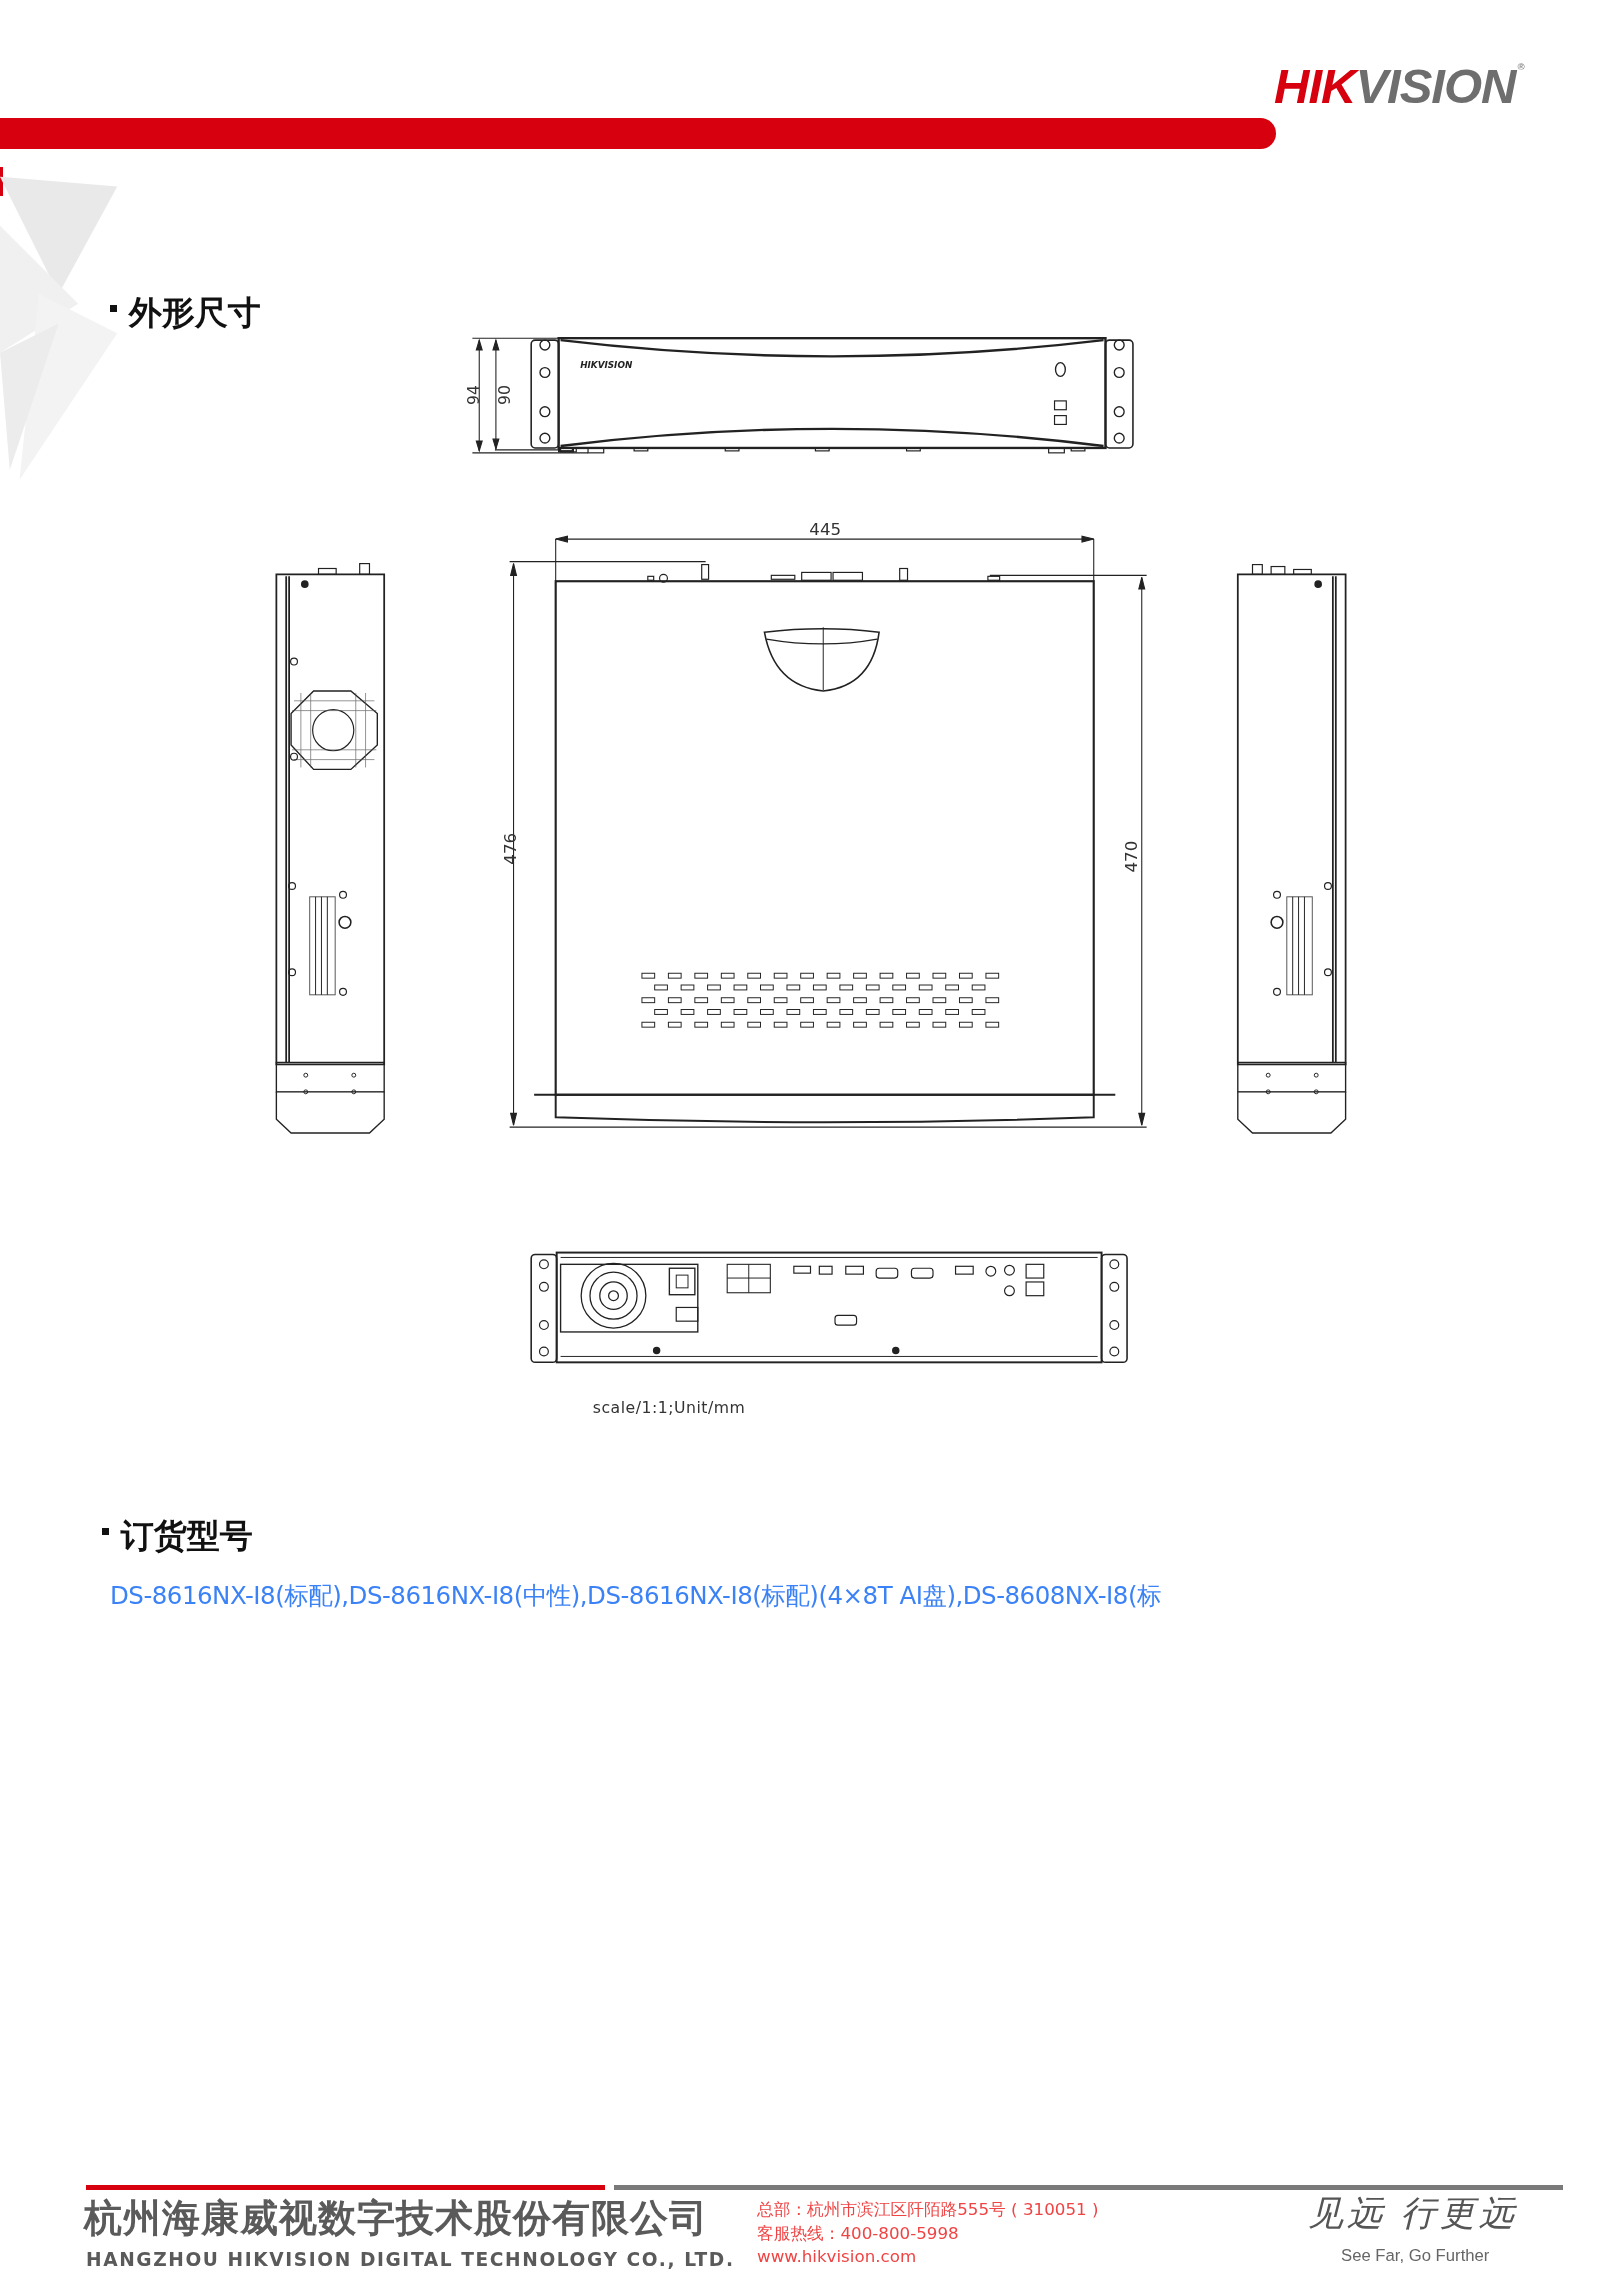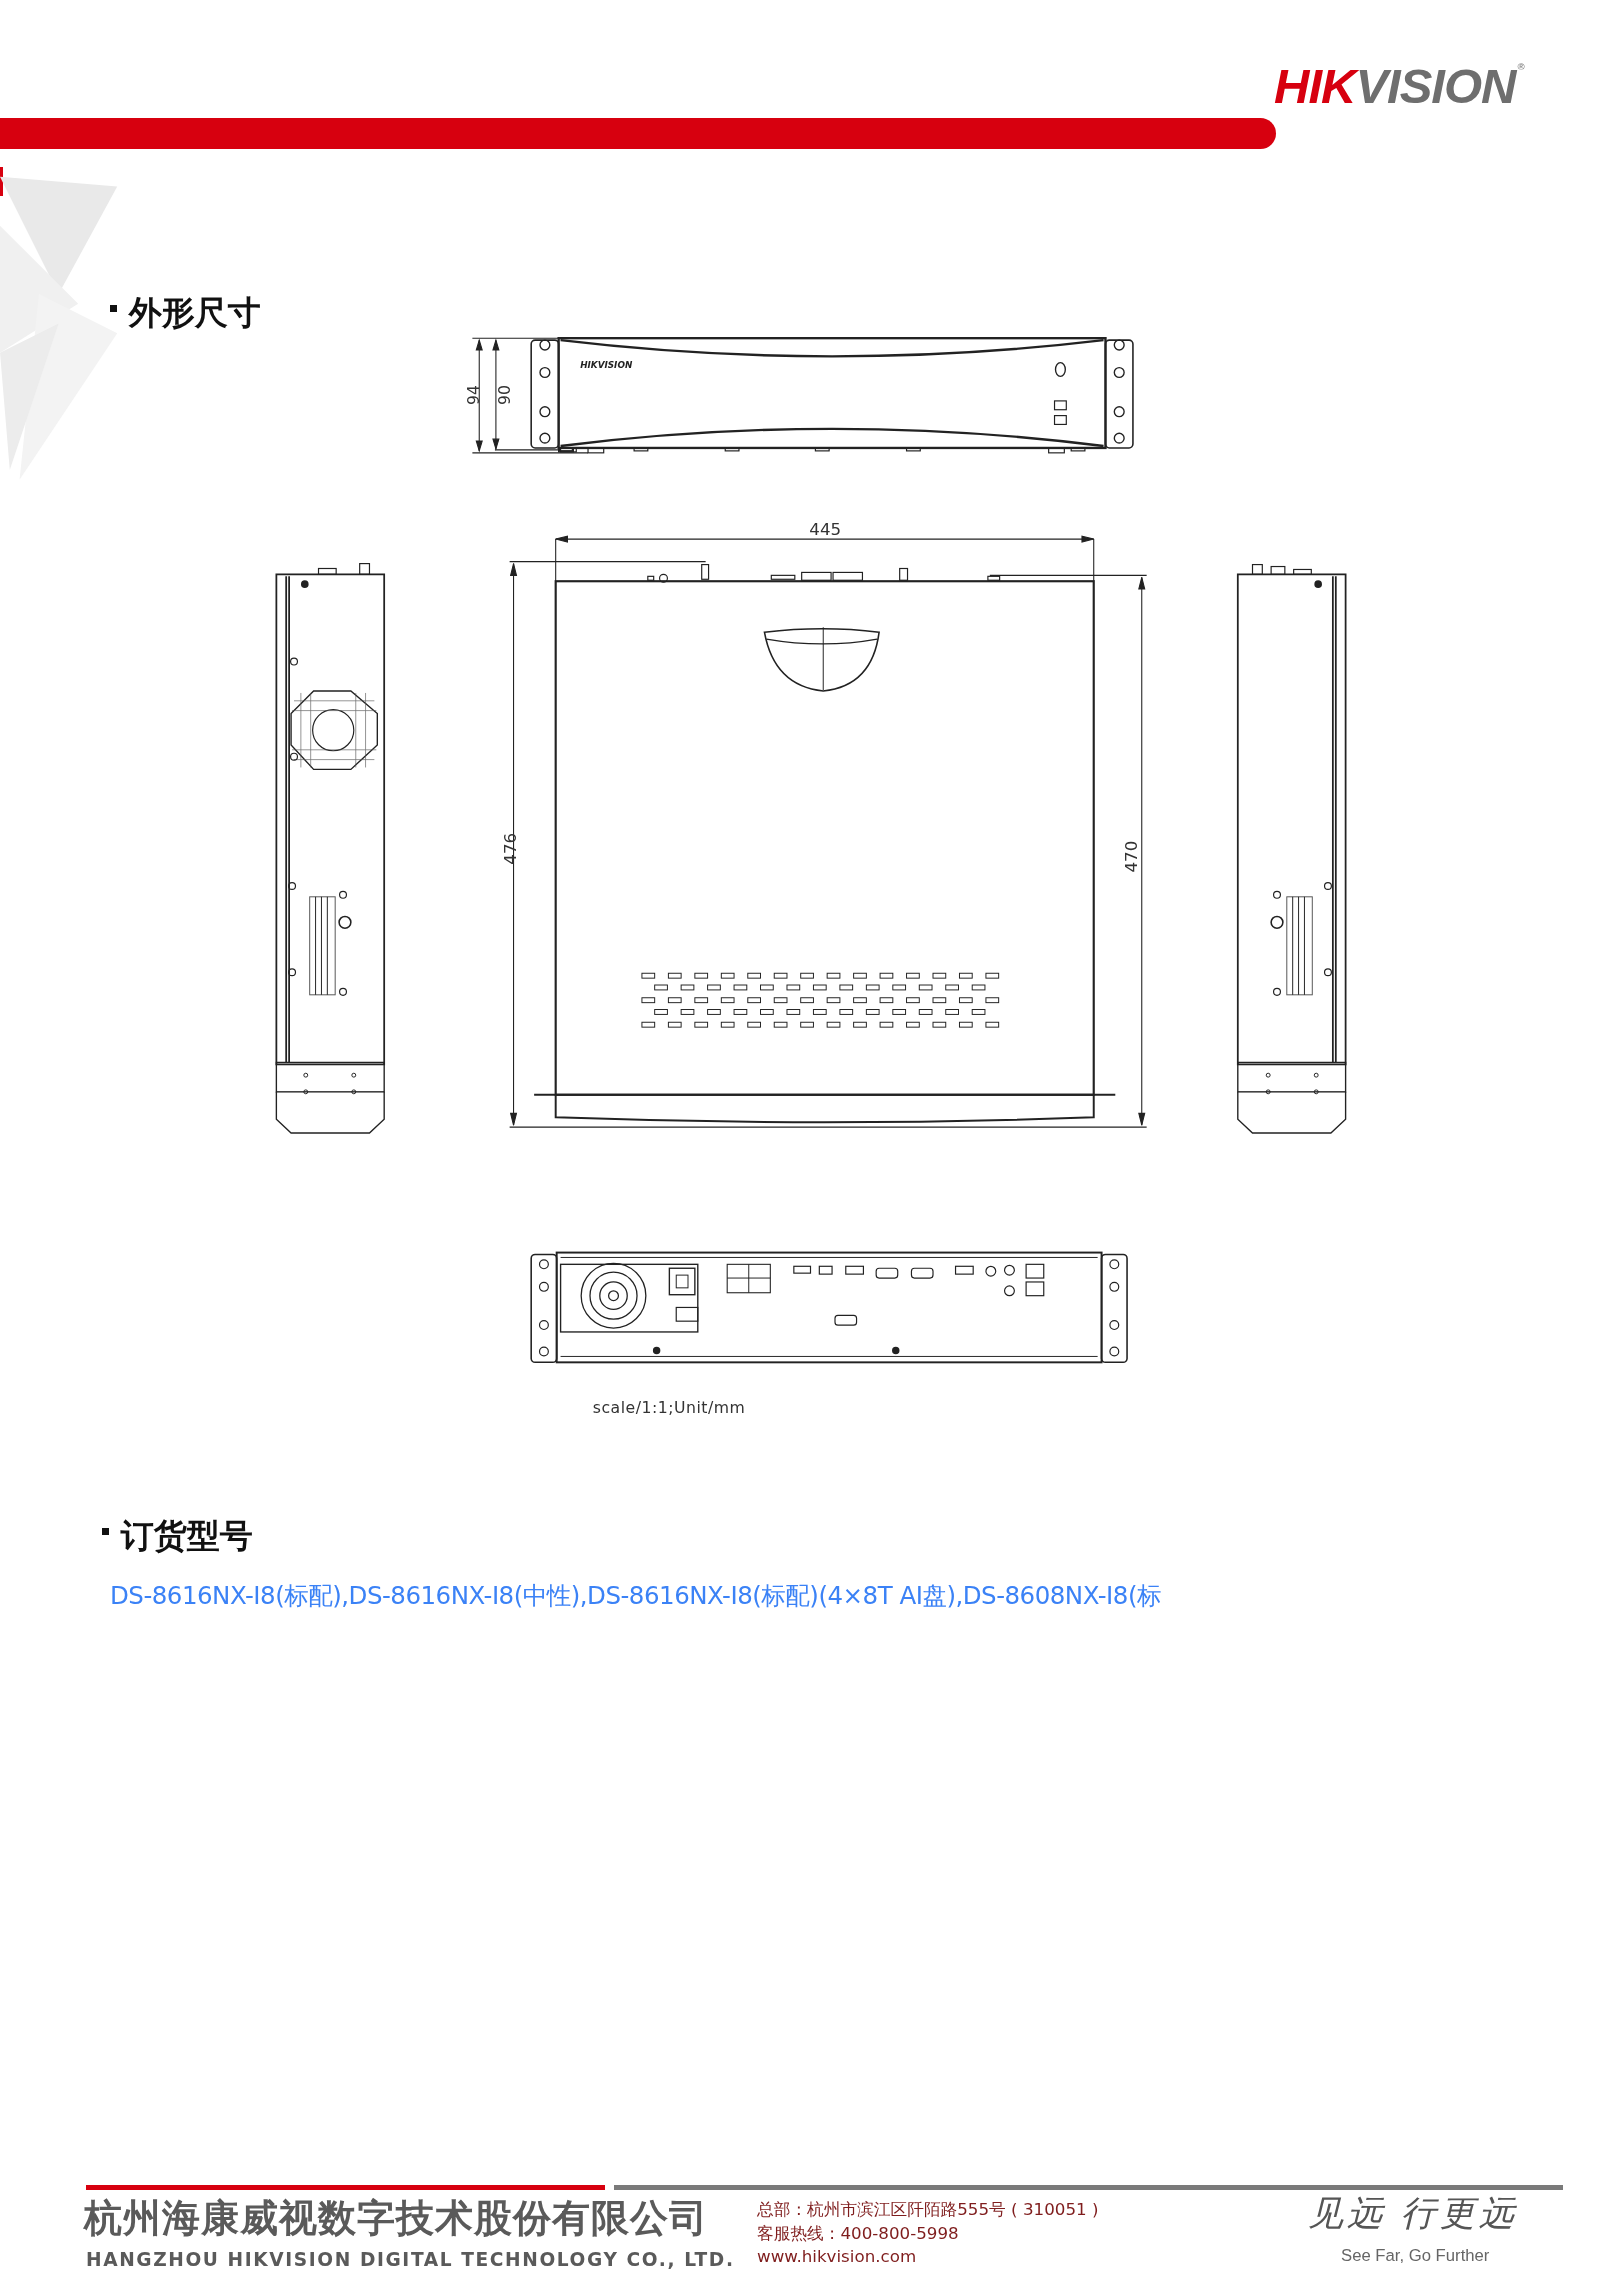--- a/index.html
+++ b/index.html
@@ -15,21 +15,21 @@
   .section-title { font-family:"DejaVu Sans", sans-serif; font-weight:bold; font-size:33px; color:#111; line-height:1;text-align:right; }
   .section-title .bullet { display:inline-block; width:6.9px; height:6.9px; background:#111; margin-right:11.8px; vertical-align:middle; position:relative; top:-5.9px; }
   .drawing { left:0; top:0; width:1621px; height:1431px; }
   .dimtext { font-family:"DejaVu Sans", sans-serif; font-size:16px; fill:#333; }
   .scale { left:0; width:1338px; top:1398px; text-align:center; font-family:"DejaVu Sans", sans-serif; font-size:15.7px; color:#333; letter-spacing:0.5px; }
   .models { left:110px; top:1566px; width:1431px; font-family:"DejaVu Sans", sans-serif; font-size:24.5px; line-height:60px; color:#3b82f6; letter-spacing:-0.5px; }
   .footer-red { left:86px; top:2185px; width:519px; height:4.9px; background:#d7000f; }
   .footer-gray { left:614px; top:2185px; width:949px; height:4.9px; background:#7a7a7a; }
   .company-cn { left:84px; top:2199px; font-family:"DejaVu Sans", sans-serif; font-weight:bold; font-size:38px; color:#5a5a5a; letter-spacing:1px; line-height:1; }
   .company-en { left:86px; top:2251px; font-family:"DejaVu Sans", sans-serif; font-weight:bold; font-size:18.6px; color:#5a5a5a; letter-spacing:1.6px; line-height:1; }
-  .contact { left:757px; top:2198px; font-family:"DejaVu Sans", sans-serif; font-size:16.7px; color:#7f1d1d; line-height:23.5px; }
+  .contact { left:757px; top:2198px; font-family:"DejaVu Sans", sans-serif; font-size:16.7px; color:#ef4444; line-height:23.5px; }
   .slogan-cn { left:1308px; top:2196px; font-family:"DejaVu Serif", serif; font-style:italic; font-size:35px; color:#555; letter-spacing:3.9px; line-height:1; }
   .slogan-en { left:1341px; top:2248px; font-family:"Liberation Sans", sans-serif; font-size:16.7px; color:#666; line-height:1; }
 </style>
 </head>
 <body>
 
 <div class="abs logo">
   <span class="hik">HIK</span><span class="vision">VISION</span><span class="reg">®</span>
 </div>
 

